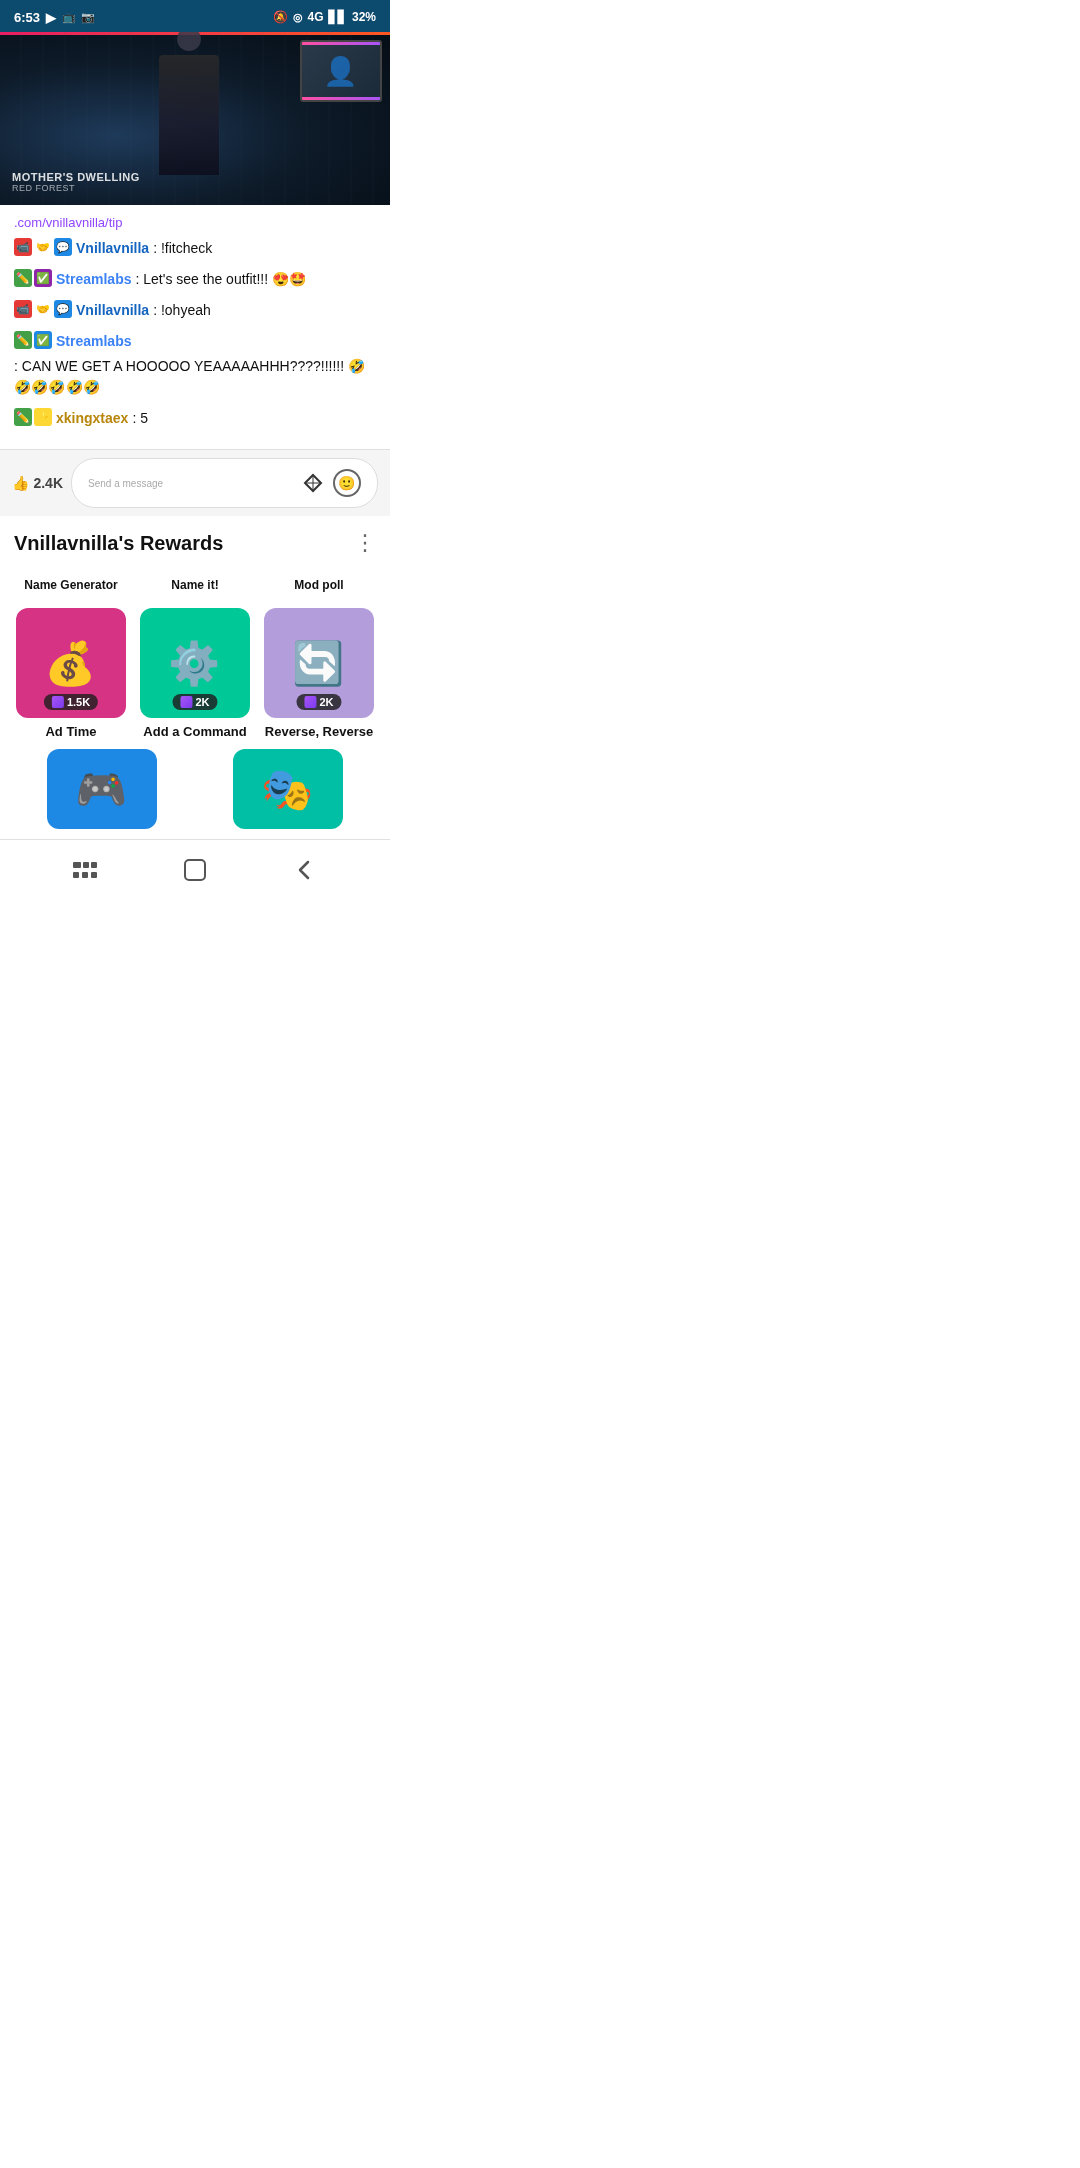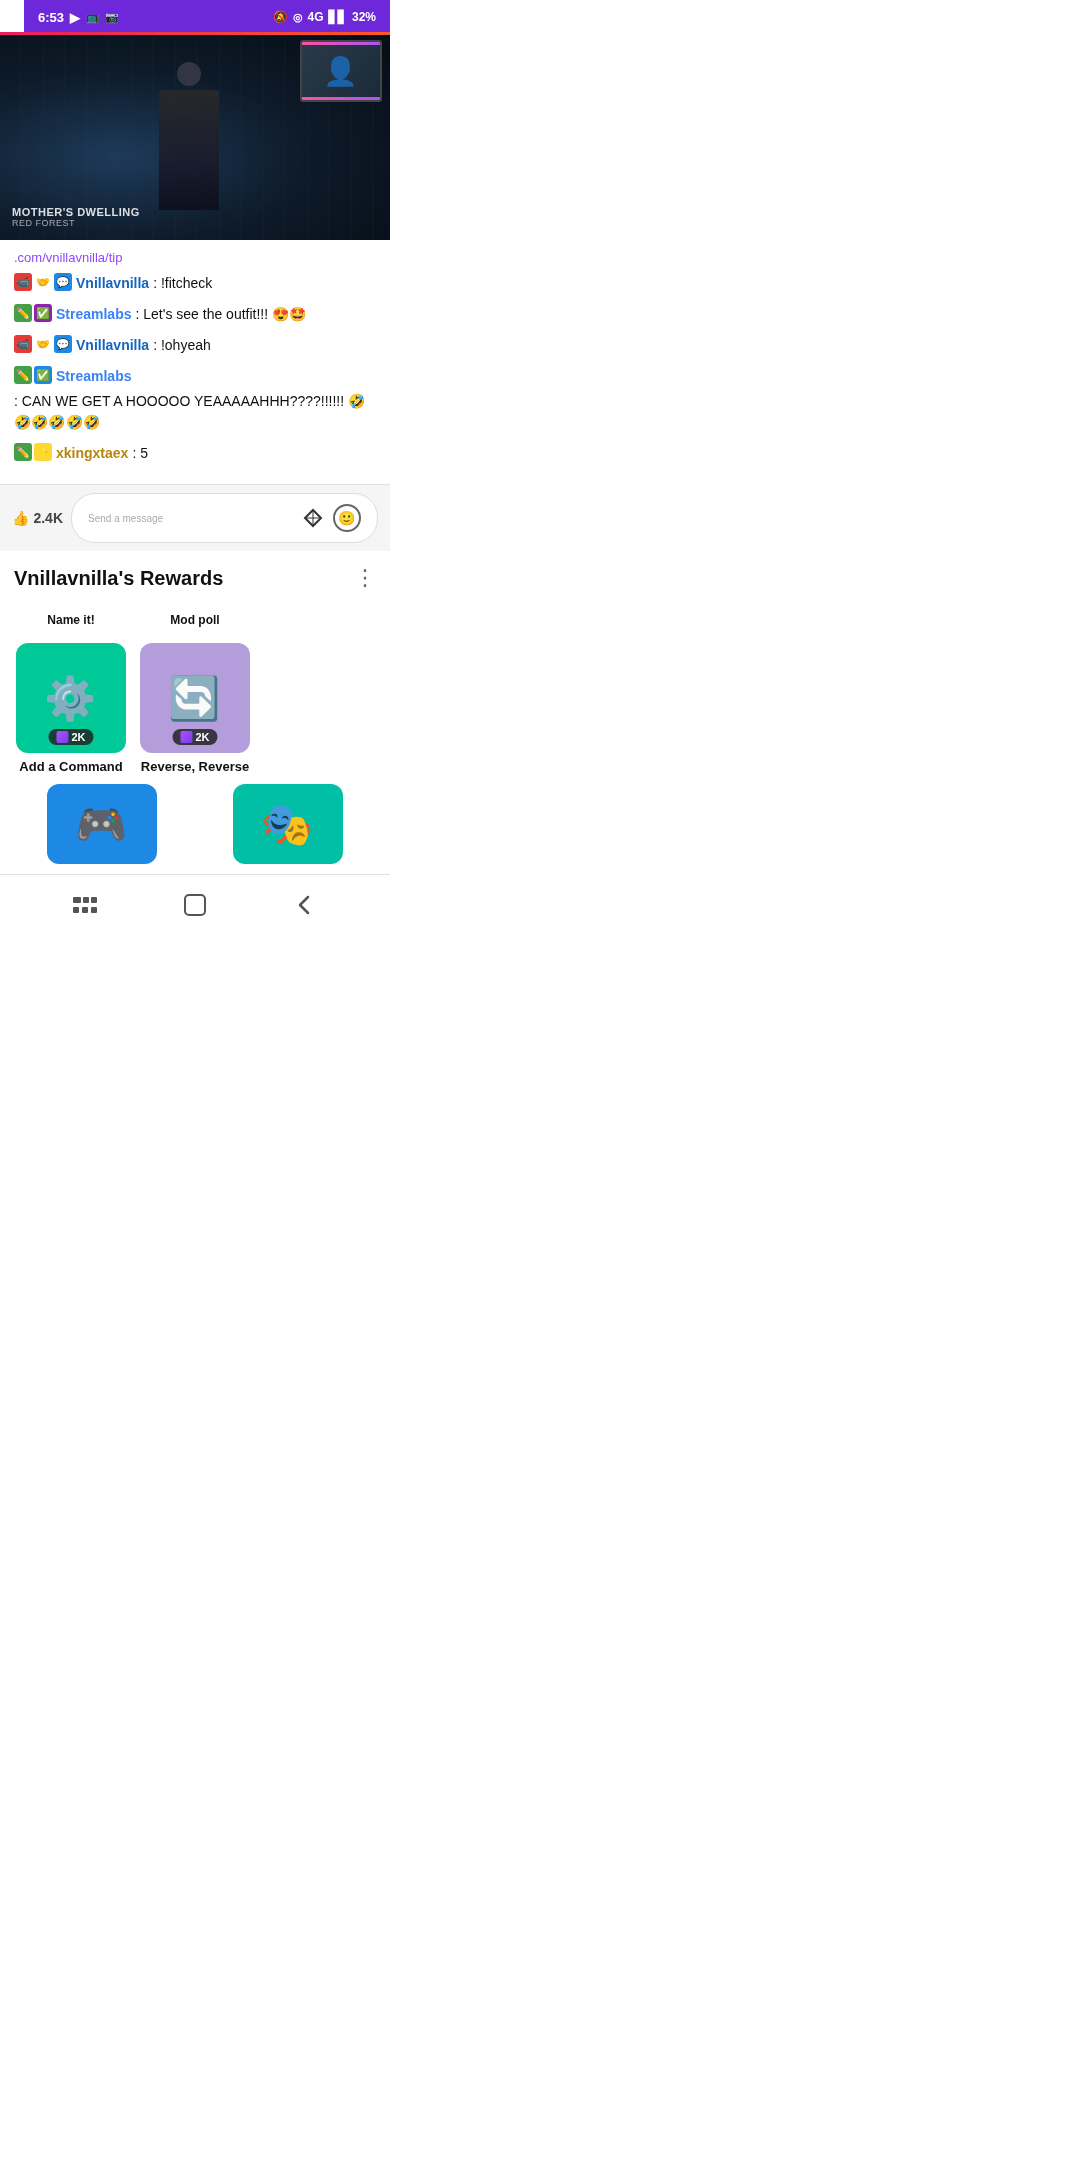--- a/index.html
+++ b/index.html
@@ -7,38 +7,37 @@
     body {
       width: 390px;
       min-height: 1084px;
       background: #fff;
       font-family: -apple-system, BlinkMacSystemFont, 'Segoe UI', sans-serif;
       overflow-x: hidden;
     }
 
     
     .status-bar {
-      background: #6d28d9;
+      background: #0c4a6e;
       color: #fff;
       display: flex;
       justify-content: space-between;
       align-items: center;
       padding: 8px 14px 6px;
       font-size: 13px;
       font-weight: 600;
       height: 32px;
-      margin-left: 24px;
     }
     .status-left { display: flex; align-items: center; gap: 6px; }
     .status-right { display: flex; align-items: center; gap: 5px; font-size: 12px; }
 
     
     .video-container {
       width: 100%;
-      height: 208px;
+      height: 173px;
       background: linear-gradient(180deg, #1a2a3a 0%, #0d1a28 40%, #0a1520 100%);
       position: relative;
       overflow: hidden;
     }
     .video-scene {
       width: 100%;
       height: 100%;
       background: radial-gradient(ellipse at 30% 60%, #1e3a5a 0%, #0d1a28 50%, #050d15 100%);
       display: flex;
       align-items: flex-end;
@@ -476,20 +475,31 @@
   </div>
 </div>
 
 <div class="rewards-section">
   <div class="rewards-header">
     <span class="rewards-title">Vnillavnilla's Rewards</span>
     <span class="more-icon">⋮</span>
   </div>
 
   <div class="rewards-grid">
+    <div class="reward-item">
+      <div class="reward-label">Name Generator</div>
+      <div class="reward-card reward-card-pink">
+        <span>💰</span>
+        <div class="reward-cost">
+          <span class="cost-icon"></span>
+          <span>1.5K</span>
+        </div>
+      </div>
+      <div class="reward-name">Ad Time</div>
+    </div>
 
     <div class="reward-item">
       <div class="reward-label">Name it!</div>
       <div class="reward-card reward-card-green">
         <span>⚙️</span>
         <div class="reward-cost">
           <span class="cost-icon"></span>
           <span>2K</span>
         </div>
       </div>

